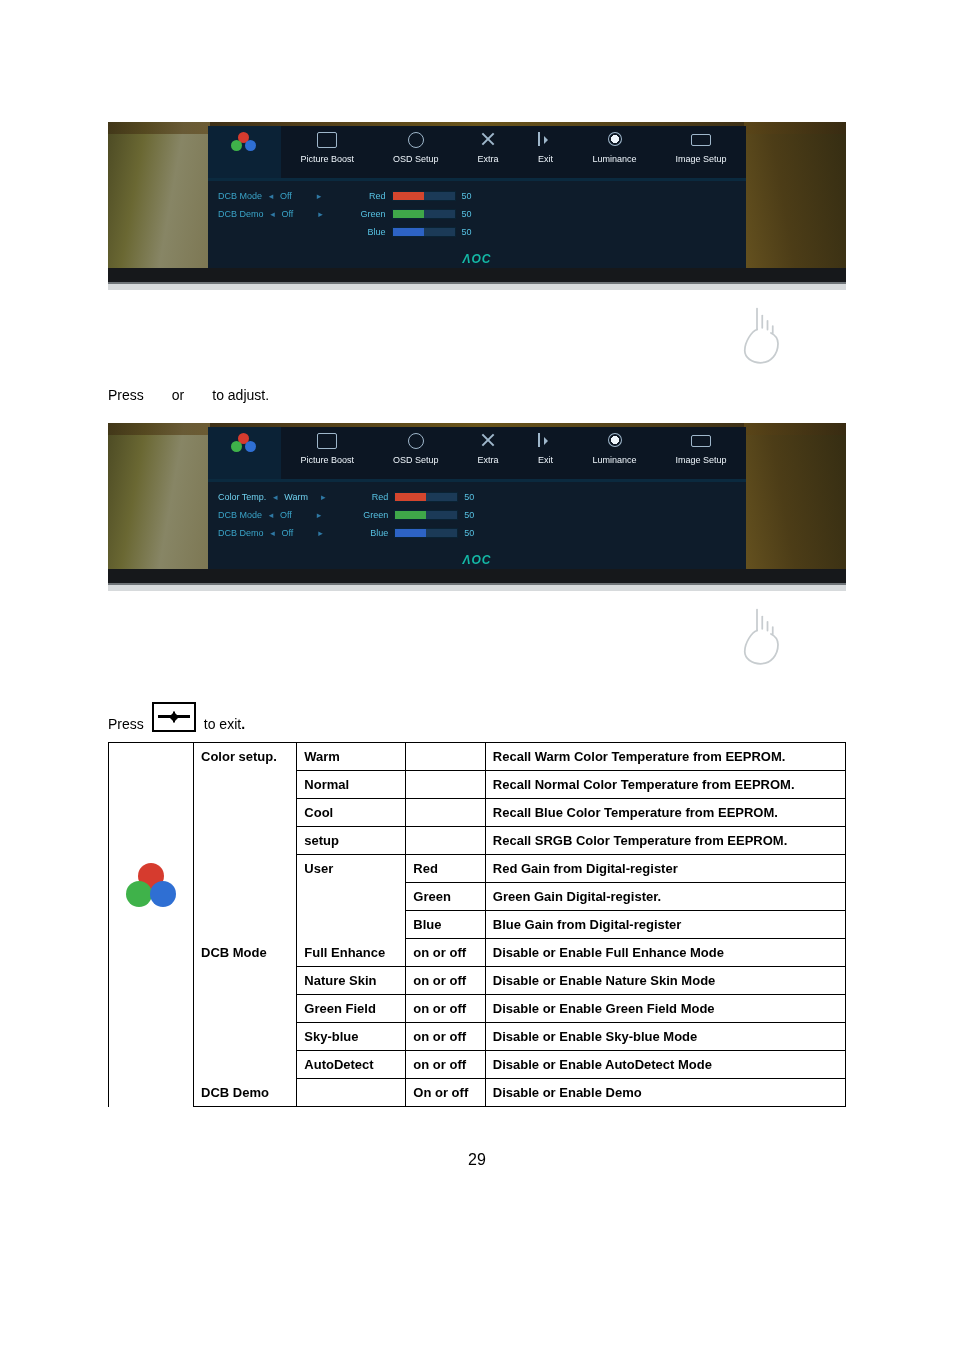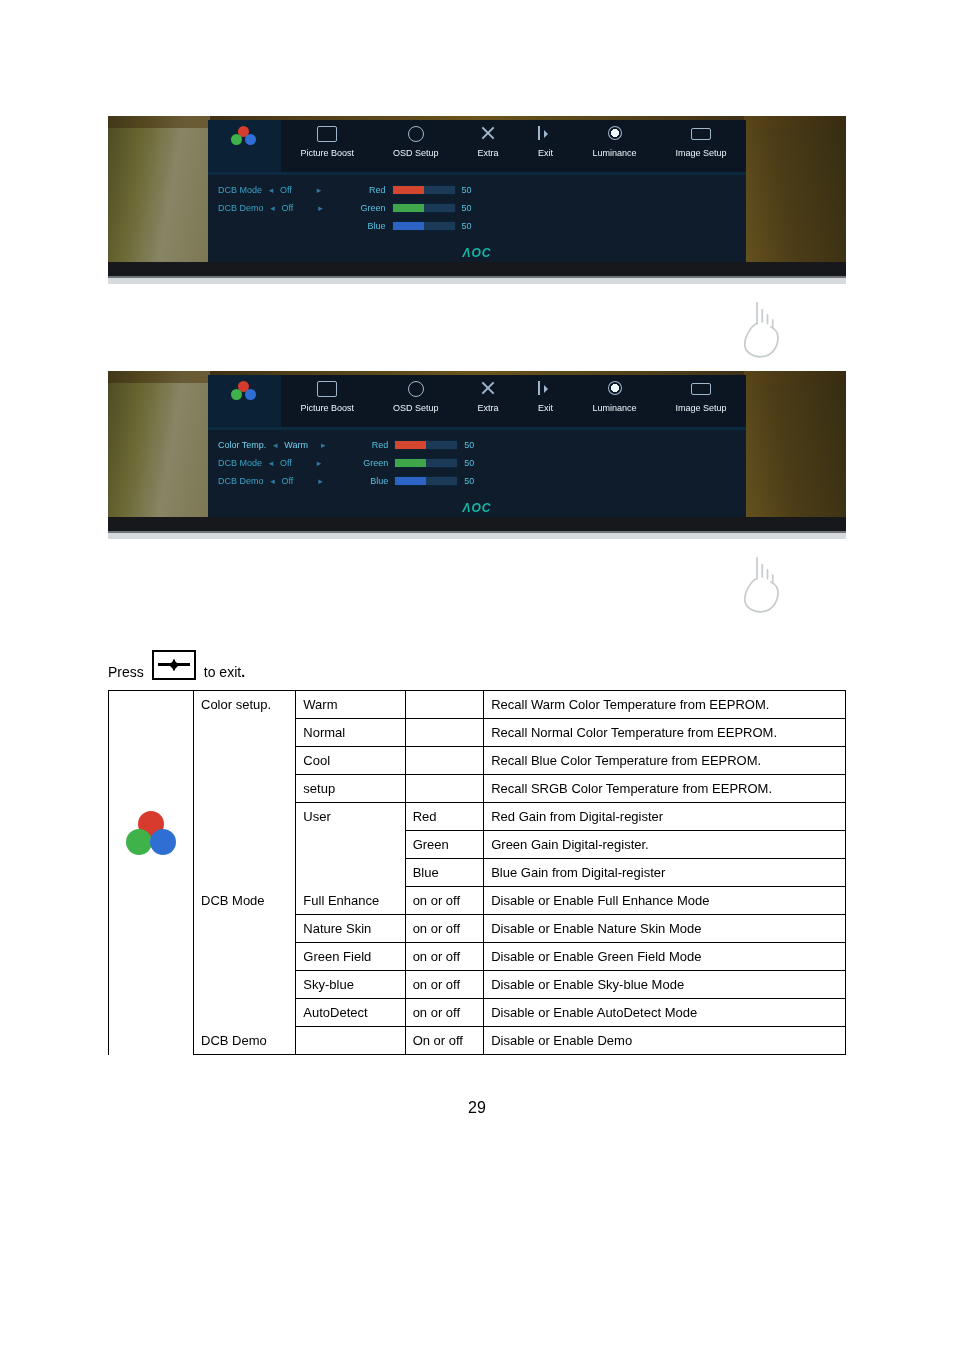--- a/index.html
+++ b/index.html
@@ -10,21 +10,21 @@
     color:#000;
     width:954px;
   }
   .page { padding: 110px 108px 40px 108px; box-sizing:border-box; width:954px; }
 
   
   .monitor {
     position:relative;
     width:738px;
     height:160px;
-    margin: 6px auto 0 auto;
+    margin: 12px auto 0 auto;
     background:#111316;
     border-bottom: 14px solid #16181b;
     box-sizing:border-box;
     overflow:hidden;
   }
   .monitor .bg-left, .monitor .bg-right {
     position:absolute; top:0; height:100%;
     width:102px;
   }
   .monitor .bg-left { left:0;
@@ -130,21 +130,21 @@
   }
   .exiticon .a2{
     position:absolute; right:4px; top:11px; width:16px; height:3px; background:#000;
   }
   .exiticon .a2::after{
     content:""; position:absolute; right:15px; top:-4px;
     border:6px solid transparent; border-right-color:#000;
   }
 
   
-  table.ref { border-collapse:collapse; width:100%; font-size:13px; }
+  table.ref { border-collapse:collapse; width:100%; font-size:13px;font-weight:bold; }
   table.ref td { border:1px solid #000; padding:6px 7px; vertical-align:top; }
   table.ref td.nb-bottom { border-bottom-color:transparent; }
   .iconcell { width:70px; text-align:center; padding-top:120px !important;}
   .rgb-big { display:inline-block; width:50px; height:42px; position:relative; }
   .rgb-big i{position:absolute;width:26px;height:26px;border-radius:50%;}
   .rgb-big .r{background:#d63b2e;left:12px;top:0;}
   .rgb-big .g{background:#3fb24a;left:0;top:18px;}
   .rgb-big .b{background:#2f6fd3;left:24px;top:18px;}
 
   .footer { text-align:center; font-size:16px; padding-top:44px;}
@@ -211,20 +211,23 @@
       <g fill="none" stroke="#9aa3a8" stroke-width="2" stroke-linecap="round">
         <path d="M40 12 v24"></path>
           <path d="M40 36 c-6 2 -14 14 -14 24 c0 8 8 14 18 14 c12 0 20 -10 20 -22 c0 -6 -4 -10 -8 -12"></path>
         <path d="M46 34 v-14"></path>
           <path d="M52 36 v-10"></path>
           <path d="M58 40 v-8"></path>
       </g>
     </svg>
   </div>
 
+  <div class="bodytext">
+    <span>Press</span><span class="gap"></span><span>or</span><span class="gap"></span><span>to adjust.</span>
+  </div>
 
   <div class="monitor">
     <div class="bg-left"></div>
     <div class="bg-right"></div>
     <div class="top-glare"></div>
     <div class="panel">
       <div class="panel-top">
         <div class="tab current"><span class="tabicon"><span class="circles3"><i class="r"></i><i class="g"></i><i class="b"></i></span></span><span></span></div>
         <div class="tab"><span class="tabicon"><span class="iconbox"></span></span><span>Picture Boost</span></div>
         <div class="tab"><span class="tabicon"><span class="gearshape"></span></span><span>OSD Setup</span></div>

